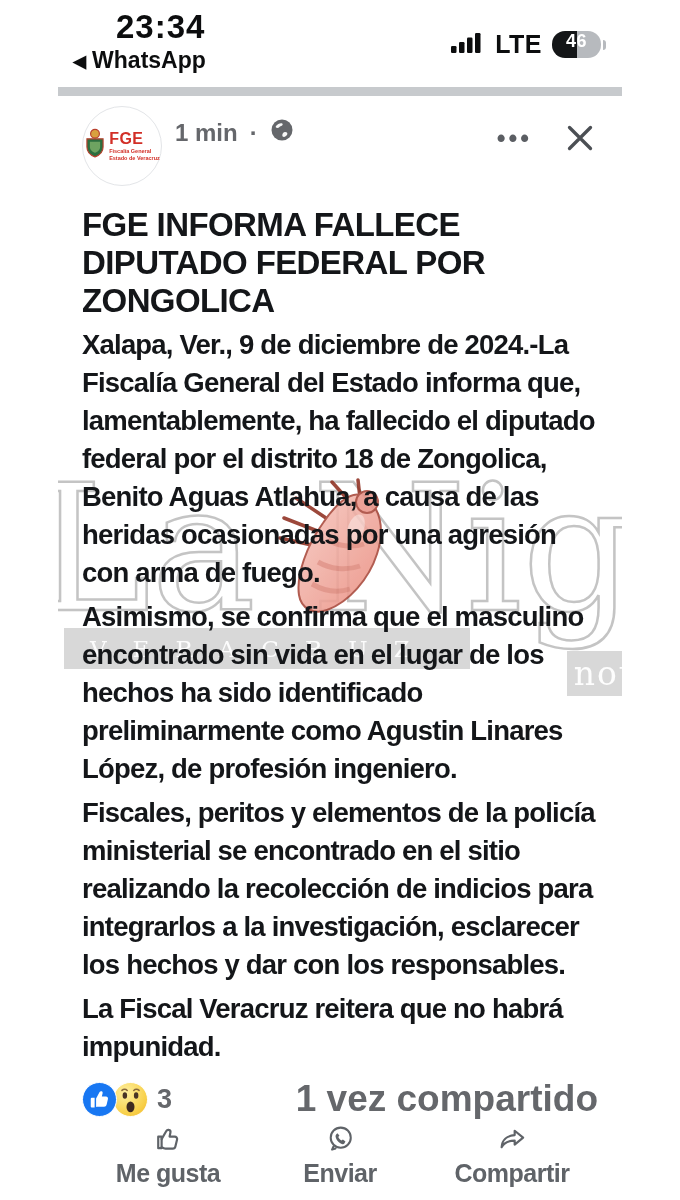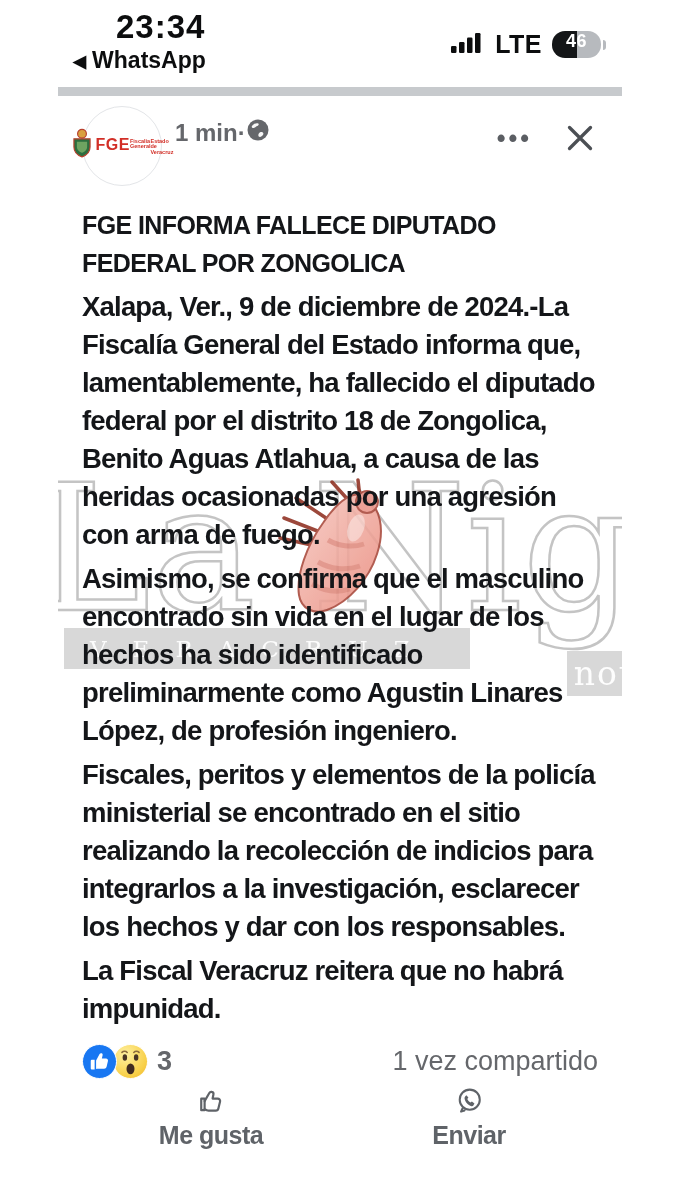--- a/index.html
+++ b/index.html
@@ -38,42 +38,42 @@
   .wm-band-right { position:absolute; left:509px; top:651px; width:160px; height:45px;
              background:rgba(168,168,168,.45); display:flex; align-items:center; justify-content:center;
              font-family:"DejaVu Serif", serif; font-size:33px; letter-spacing:2px;
              color:rgba(255,255,255,.95); }
   .wm-bug { position:absolute; left:210px; top:478px; opacity:.88; }
   
   .post { position:relative; z-index:2; padding:0 24px; }
   .post-header { display:flex; align-items:flex-start; gap:13px; margin-top:10px; height:84px; }
   .avatar { width:80px; height:80px; border-radius:50%; background:#fff; border:1px solid #e3e5e8;
             display:flex; align-items:center; justify-content:center; gap:3px; flex-shrink:0; cursor:pointer; }
-  .avatar-right { display:flex; flex-direction:row; line-height:1; }
+  .avatar-right { display:flex; flex-direction:column; line-height:1; }
   .avatar-abbr { color:#d22f27; font-weight:700; font-size:16px; letter-spacing:0.5px; }
   .avatar-sub { color:#d22f27; font-size:5.5px; font-weight:700; margin-top:2px; }
   .header-text { padding-top:5px; min-width:0; }
   .page-name { font-size:30px; font-weight:700; color:#0f1114; letter-spacing:-0.5px; white-space:nowrap; cursor:pointer; }
-  .meta-row { display:flex; align-items:center; gap:0; margin-top:7px;
+  .meta-row { display:flex; align-items:center; gap:12px; margin-top:7px;
               font-size:24px; font-weight:600; color:#65676b; }
   .header-actions { margin-left:auto; display:flex; align-items:center; gap:30px; padding-top:14px; }
   .more-dots { font-size:25px; font-weight:700; color:#5b5e63; letter-spacing:3px; cursor:pointer; line-height:1; }
   .close-btn { cursor:pointer; display:flex; }
   
-  .post-title { margin-top:16px; font-size:25px; font-weight:700; line-height:38px;
+  .post-title { margin-top:16px; font-size:33px; font-weight:700; line-height:38px;
                 color:#141619; letter-spacing:-0.6px; }
   .post-par { margin-top:6px; font-size:27.5px; font-weight:700; line-height:38px;
               color:#141619; letter-spacing:-0.8px; }
   
   .reactions { margin-top:14px; display:flex; align-items:center; justify-content:space-between; height:38px; }
   .reaction-left { display:flex; align-items:center; cursor:pointer; }
   .rx-like { position:relative; z-index:2; display:flex; }
   .rx-wow { position:relative; z-index:1; margin-left:-4px; display:flex; }
   .rx-count { margin-left:9px; font-size:27px; font-weight:600; color:#65676b; }
-  .share-count { font-size:27px; font-weight:400; color:#65676b; cursor:pointer; }
+  .share-count { font-size:37px; font-weight:700; color:#65676b; cursor:pointer; }
   
   .actionbar { margin-top:6px; display:flex; height:56px; }
   .action { flex:1; display:flex; flex-direction:column; align-items:center; justify-content:flex-start;
             gap:2px; cursor:pointer; }
   .action-label { font-size:25px; font-weight:700; color:#5f6368; letter-spacing:-0.5px; }
 </style>
 </head>
 <body>
 
 <div class="screen">
@@ -211,16 +211,24 @@
       <div class="action">
         <span>
           <svg viewBox="0 0 24 24" width="29" height="29" fill="none" stroke="#5f6368" stroke-width="1.7">
             <circle cx="12.2" cy="11.3" r="8.3"></circle>
             <path d="M6.2 18.6 5 21.2l2.9-1" stroke-linecap="round" stroke-linejoin="round"></path>
             <path fill="#5f6368" stroke="none" d="M9.4 7.6l1.7 2-.9 1.2c.5 1.2 1.4 2.2 2.5 2.9l1.3-.8 2.1 1.5-.9 1.7c-.3.5-.9.8-1.5.6-3-.8-5.3-3.3-5.8-6.3-.1-.6.1-1.2.5-1.7l1-1.1z"></path>
           </svg>
         </span>
         <span class="action-label">Enviar</span>
       </div>
+      <div class="action">
+        <span>
+          <svg viewBox="0 0 24 24" width="29" height="29" fill="none" stroke="#5f6368" stroke-width="1.8" stroke-linejoin="round" stroke-linecap="round">
+            <path d="M13.8 5.6 20.8 11.3 13.8 17v-3.3c-5 0-8.7 1.9-10.8 5.5.3-5.6 4.2-9.5 10.8-10V5.6z"></path>
+          </svg>
+        </span>
+        <span class="action-label">Compartir</span>
+      </div>
     </div>
 
   </div>
 </div>
 
 </body></html>

